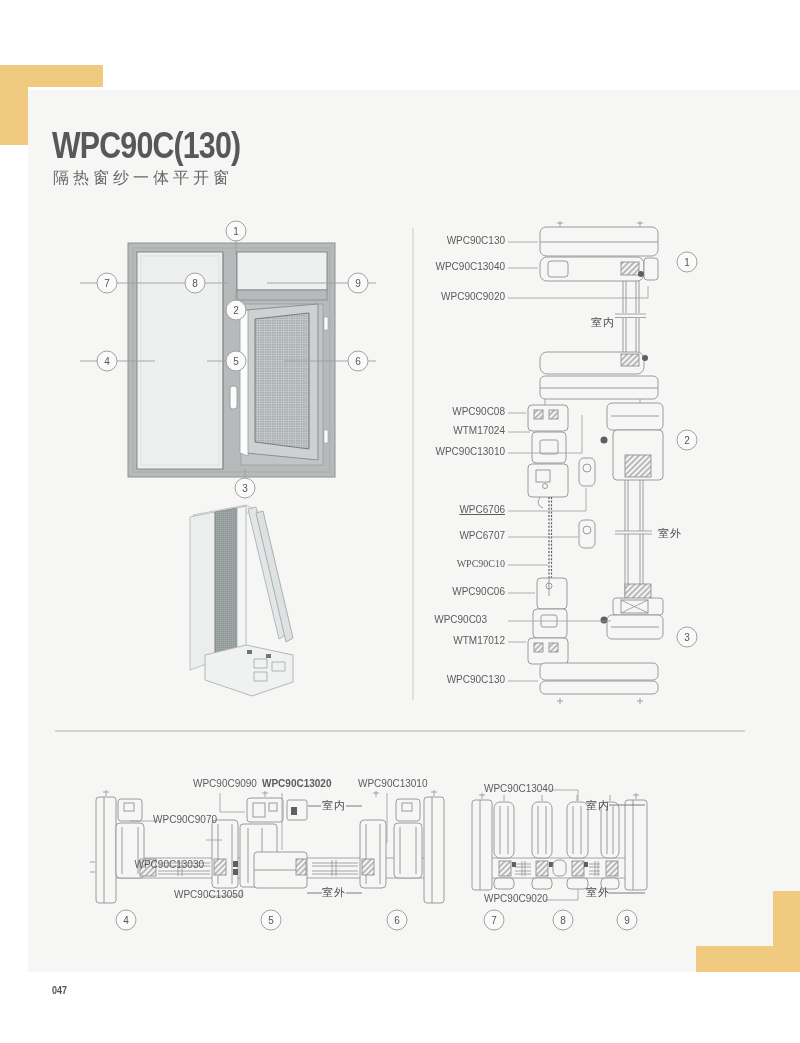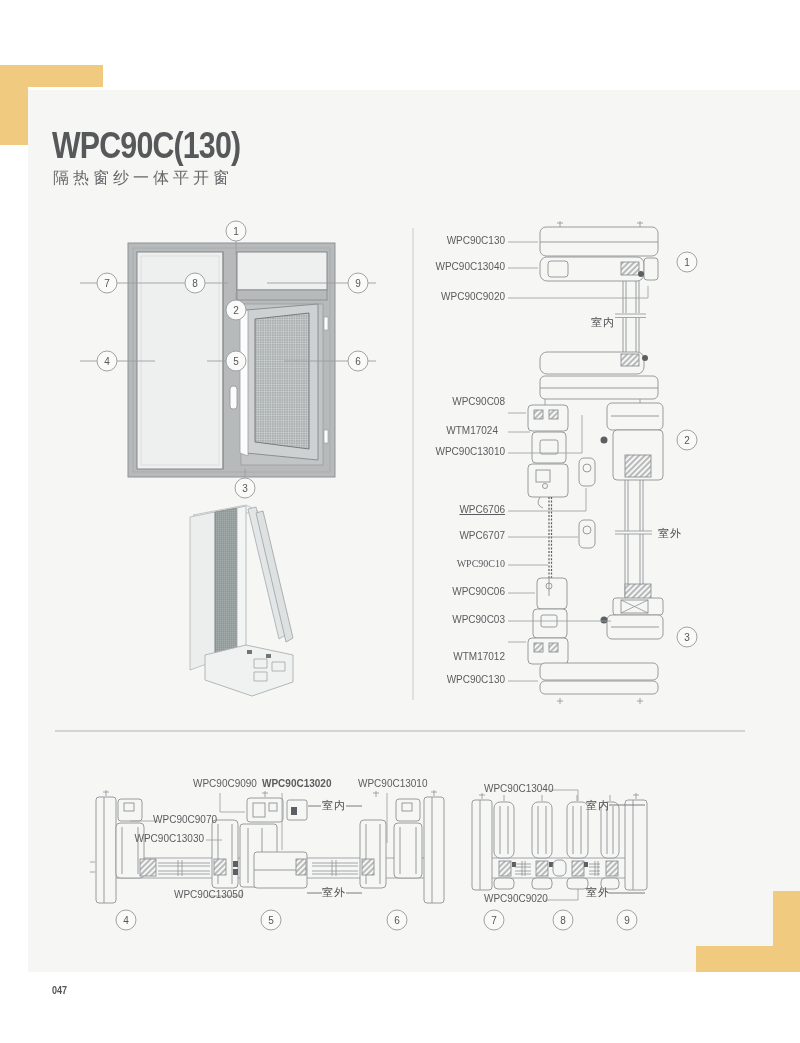--- a/index.html
+++ b/index.html
@@ -269,38 +269,38 @@
 
     <path d="M609 805H645 M609 893H645" stroke="#6d6e70" stroke-width="0.9"></path>
 
     <path d="M550 790H578V801 M545 900H578V889" stroke="#9b9ea0" stroke-width="0.8"></path>
   </g>
 </svg>
 
 <div class="lbl" style="right:295px;top:236px;">WPC90C130</div>
 <div class="lbl" style="right:295px;top:262px;">WPC90C13040</div>
 <div class="lbl" style="right:295px;top:292px;">WPC90C9020</div>
-<div class="lbl" style="right:295px;top:397px;">WPC90C08</div>
-<div class="lbl" style="right:302px;top:426px;">WTM17024</div>
+<div class="lbl" style="right:295px;top:407px;">WPC90C08</div>
+<div class="lbl" style="right:295px;top:426px;">WTM17024</div>
 <div class="lbl" style="right:295px;top:447px;">WPC90C13010</div>
 <div class="lbl" style="right:295px;top:505px;text-decoration:underline;">WPC6706</div>
 <div class="lbl" style="right:295px;top:531px;">WPC6707</div>
 <div class="lbl" style="right:295px;top:559px;font-family:Liberation Serif, serif;">WPC90C10</div>
 <div class="lbl" style="right:295px;top:587px;">WPC90C06</div>
-<div class="lbl" style="right:295px;top:615px;">WPC90C03</div>
-<div class="lbl" style="right:295px;top:636px;margin-top:16px;">WTM17012</div>
+<div class="lbl" style="right:313px;top:615px;">WPC90C03</div>
+<div class="lbl" style="right:295px;top:636px;">WTM17012</div>
 <div class="lbl" style="right:295px;top:675px;">WPC90C130</div>
 <div class="lbl cjk" style="left:591px;top:317px;">室内</div>
 <div class="lbl cjk" style="left:658px;top:528px;">室外</div>
 
 <div class="lbl" style="left:193px;top:779px;">WPC90C9090</div>
 <div class="lbl" style="left:262px;top:779px;font-weight:bold;">WPC90C13020</div>
 <div class="lbl" style="left:358px;top:779px;">WPC90C13010</div>
 <div class="lbl" style="right:583px;top:815px;">WPC90C9070</div>
-<div class="lbl" style="right:596px;top:834px;">WPC90C13030</div>
+<div class="lbl" style="right:596px;top:860px;">WPC90C13030</div>
 <div class="lbl" style="left:142px;top:890px;margin-left:32px;">WPC90C13050</div>
 <div class="lbl cjk" style="left:322px;top:800px;">室内</div>
 <div class="lbl cjk" style="left:322px;top:887px;">室外</div>
 
 <div class="lbl" style="left:484px;top:784px;">WPC90C13040</div>
 <div class="lbl" style="left:484px;top:894px;">WPC90C9020</div>
 <div class="lbl cjk" style="left:586px;top:800px;">室内</div>
 <div class="lbl cjk" style="left:586px;top:887px;">室外</div>
 
 <div class="cn" style="left:236px;top:231px;">1</div>

